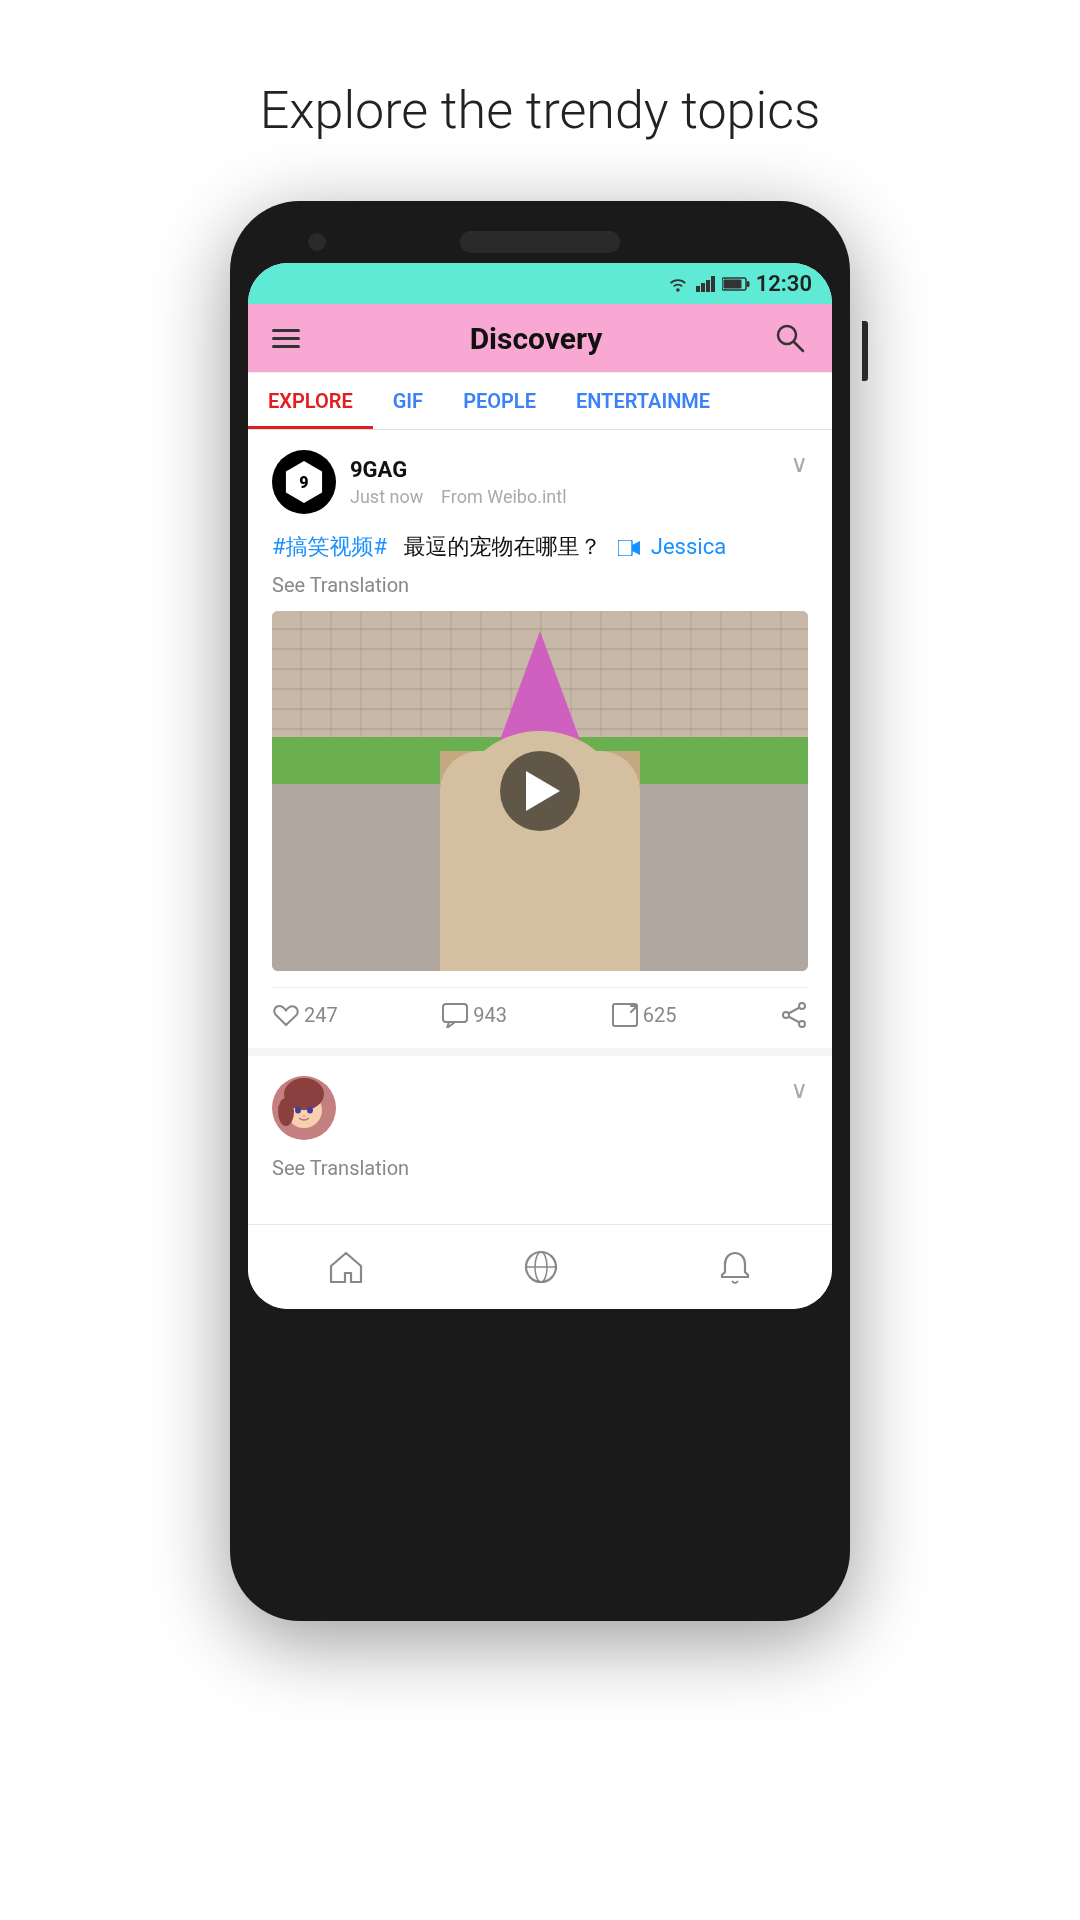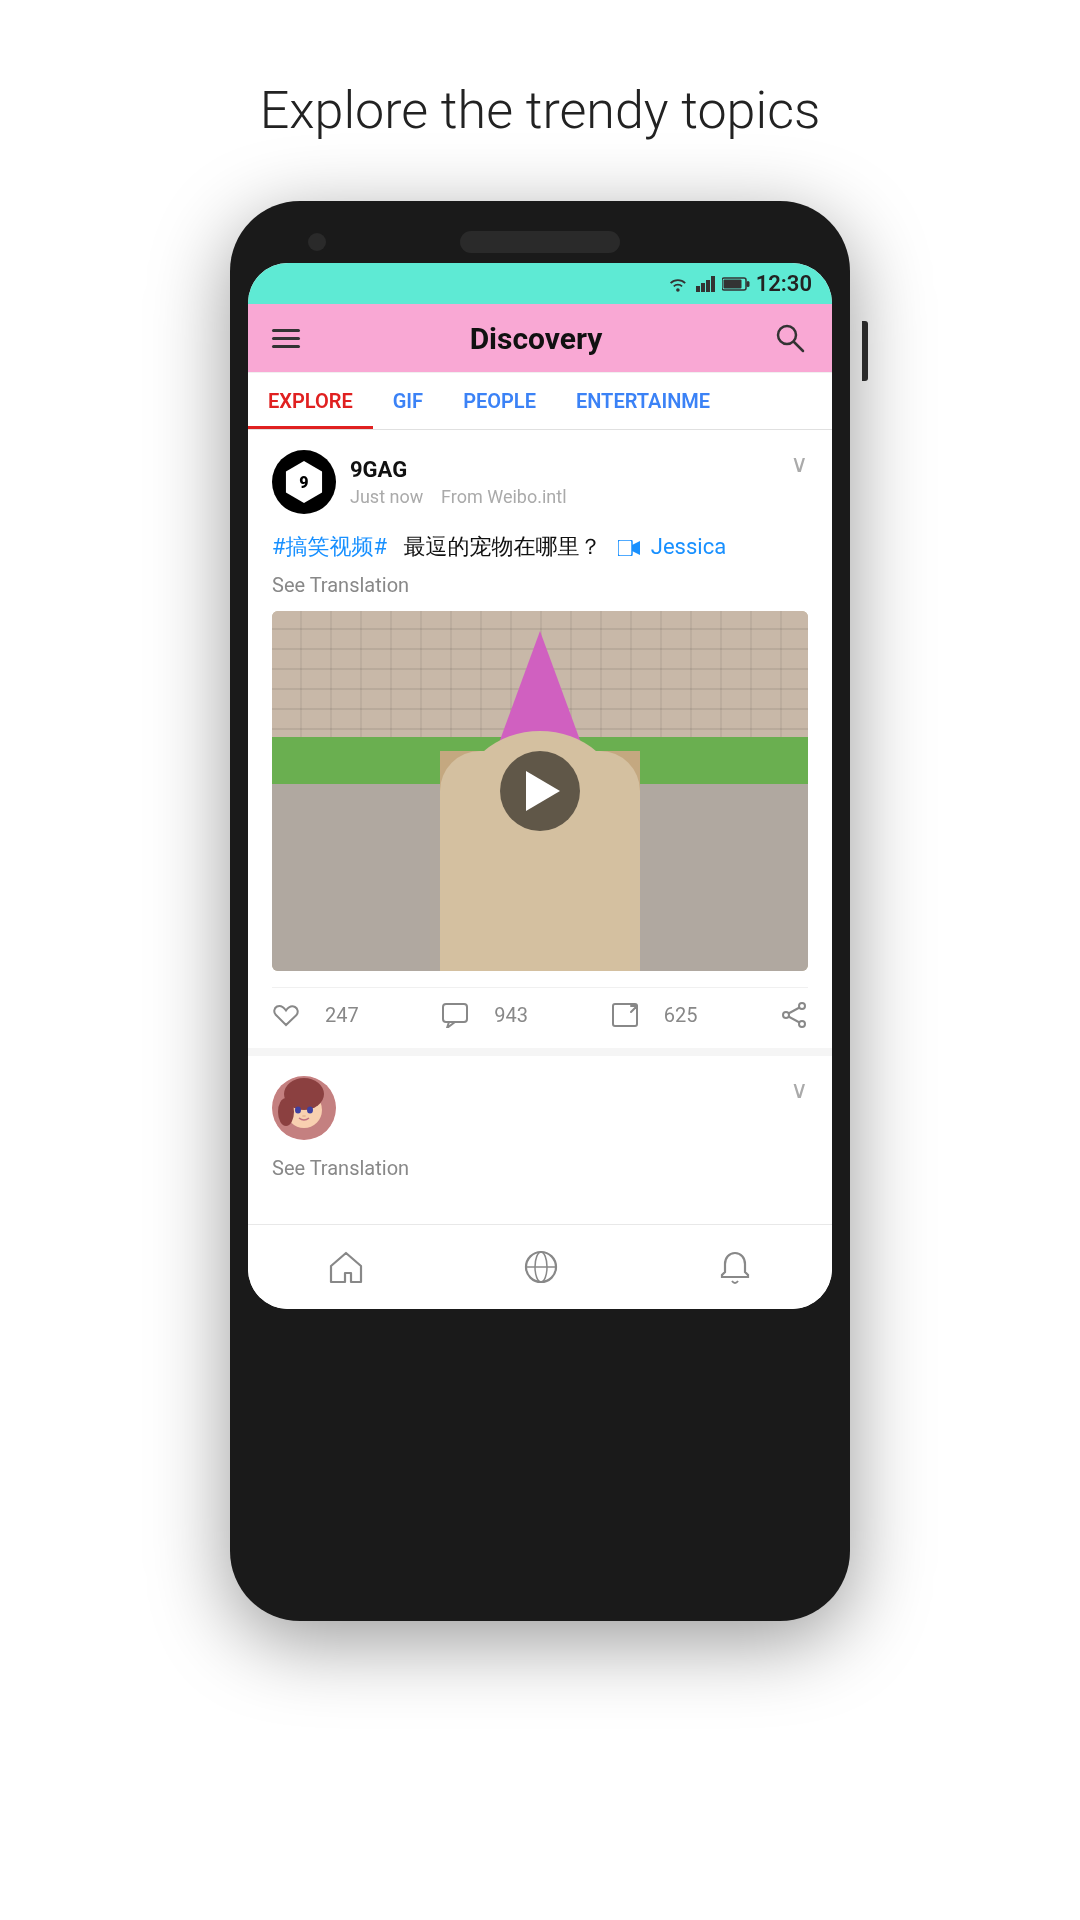--- a/index.html
+++ b/index.html
@@ -292,21 +292,21 @@
       display: flex;
       align-items: center;
       justify-content: space-between;
       padding-top: 14px;
       border-top: 1px solid #f0f0f0;
     }
 
     .action-btn {
       display: flex;
       align-items: center;
-      gap: 25px;
+      gap: 4px;
       font-size: 20px;
       color: #888;
       cursor: pointer;
     }
 
     
     .bottom-nav {
       background: #fff;
       display: flex;
       justify-content: space-around;

